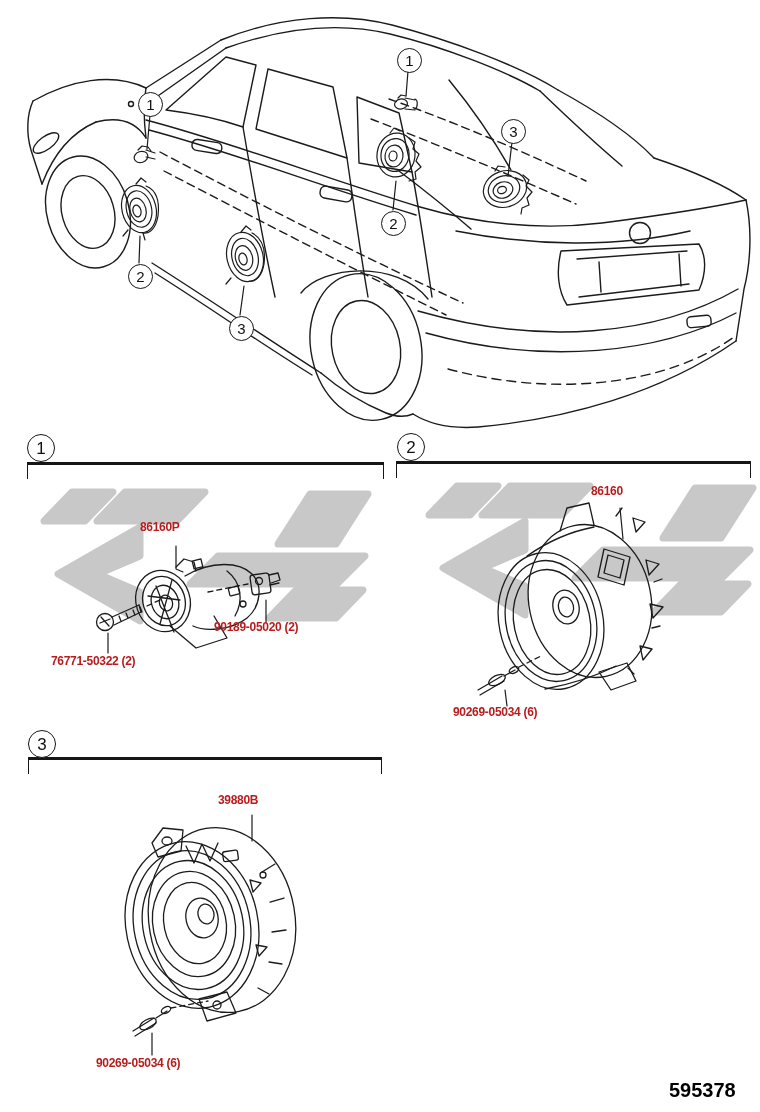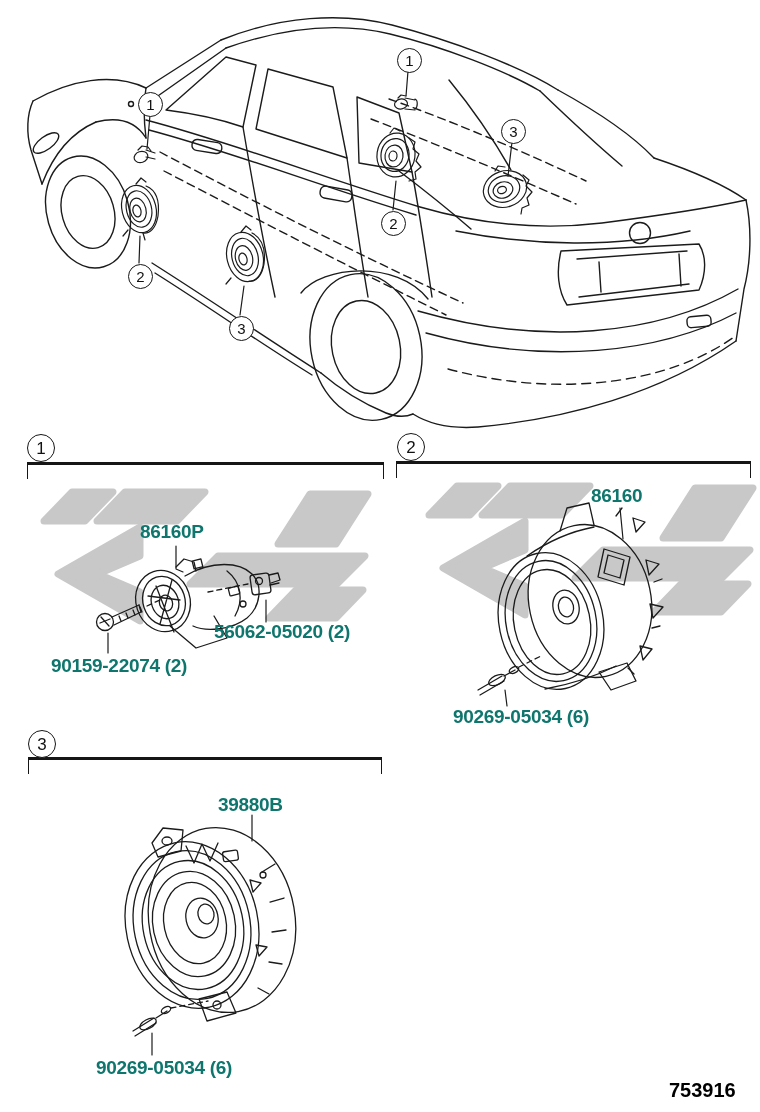--- a/index.html
+++ b/index.html
@@ -7,21 +7,21 @@
         font-family:"Liberation Sans",sans-serif;}
   svg.artwork{position:absolute;left:0;top:0;}
   .callout{position:absolute;width:23px;height:23px;border:1.6px solid #161616;border-radius:50%;
            background:#ffffff;display:flex;align-items:center;justify-content:center;
            font-size:15px;line-height:1;color:#111;z-index:3;}
   .sec-circle{position:absolute;width:26px;height:26px;border:1.7px solid #161616;border-radius:50%;
            background:#ffffff;display:flex;align-items:center;justify-content:center;
            font-size:17px;line-height:1;color:#111;z-index:3;}
   .bracket{position:absolute;height:14px;border-top:3px solid #161616;border-left:1.8px solid #161616;
            border-right:1.8px solid #161616;z-index:2;}
-  .part-label{position:absolute;font-weight:bold;font-size:19px;letter-spacing:-0.3px;color:#0f766e;
+  .part-label{position:absolute;font-weight:bold;font-size:12px;letter-spacing:-0.3px;color:#b91c1c;
            white-space:nowrap;line-height:1.15;z-index:3;}
   .fig-num{position:absolute;left:669px;top:1079px;font-weight:bold;font-size:20px;color:#000;z-index:3;}
 </style>
 </head>
 <body>
 
 <div class="page">
 
   <svg class="artwork" width="760" height="1112" viewBox="0 0 760 1112">
 
@@ -270,22 +270,22 @@
       <span>2</span>
     </div>
   <div class="bracket" style="left:396px;top:461px;width:353px"></div>
 
   <div class="sec-circle" style="left:28px;top:730px">
       <span>3</span>
     </div>
   <div class="bracket" style="left:28px;top:757px;width:352px"></div>
 
   <div class="part-label" style="left:140px;top:521px">86160P</div>
-  <div class="part-label" style="left:214px;top:621px">56062-05020 (2)</div>
-  <div class="part-label" style="left:51px;top:655px">90159-22074 (2)</div>
+  <div class="part-label" style="left:214px;top:621px">90189-05020 (2)</div>
+  <div class="part-label" style="left:51px;top:655px">76771-50322 (2)</div>
   <div class="part-label" style="left:591px;top:485px">86160</div>
   <div class="part-label" style="left:453px;top:706px">90269-05034 (6)</div>
   <div class="part-label" style="left:218px;top:794px">39880B</div>
   <div class="part-label" style="left:96px;top:1057px">90269-05034 (6)</div>
 
-  <div class="fig-num">753916</div>
+  <div class="fig-num">595378</div>
 
 </div>
 
 </body></html>

